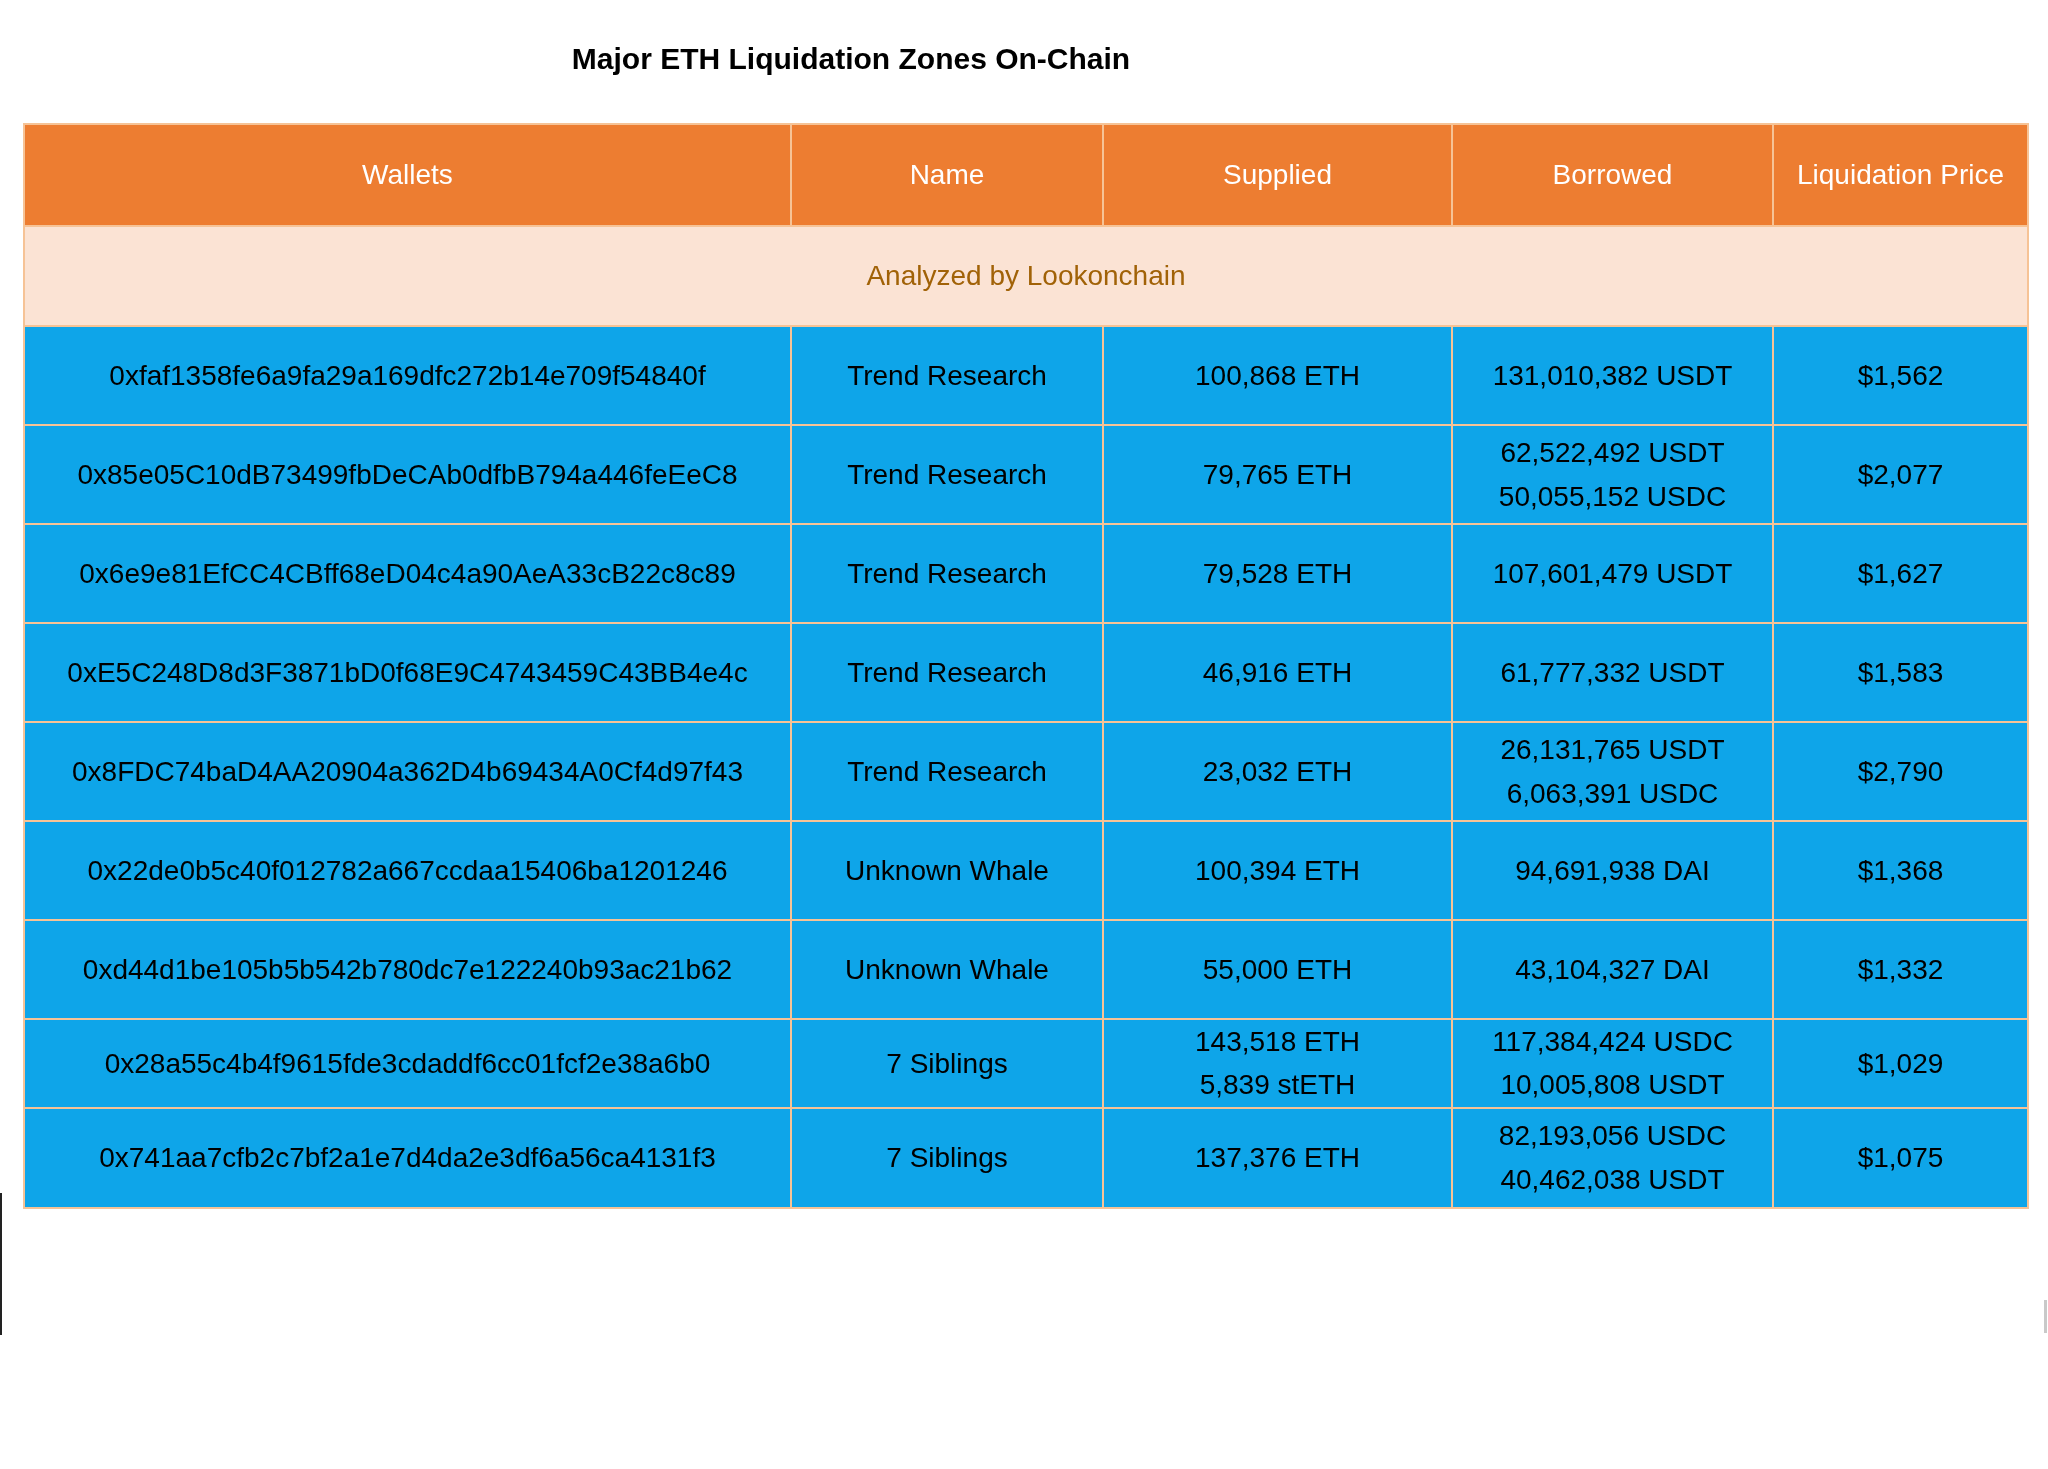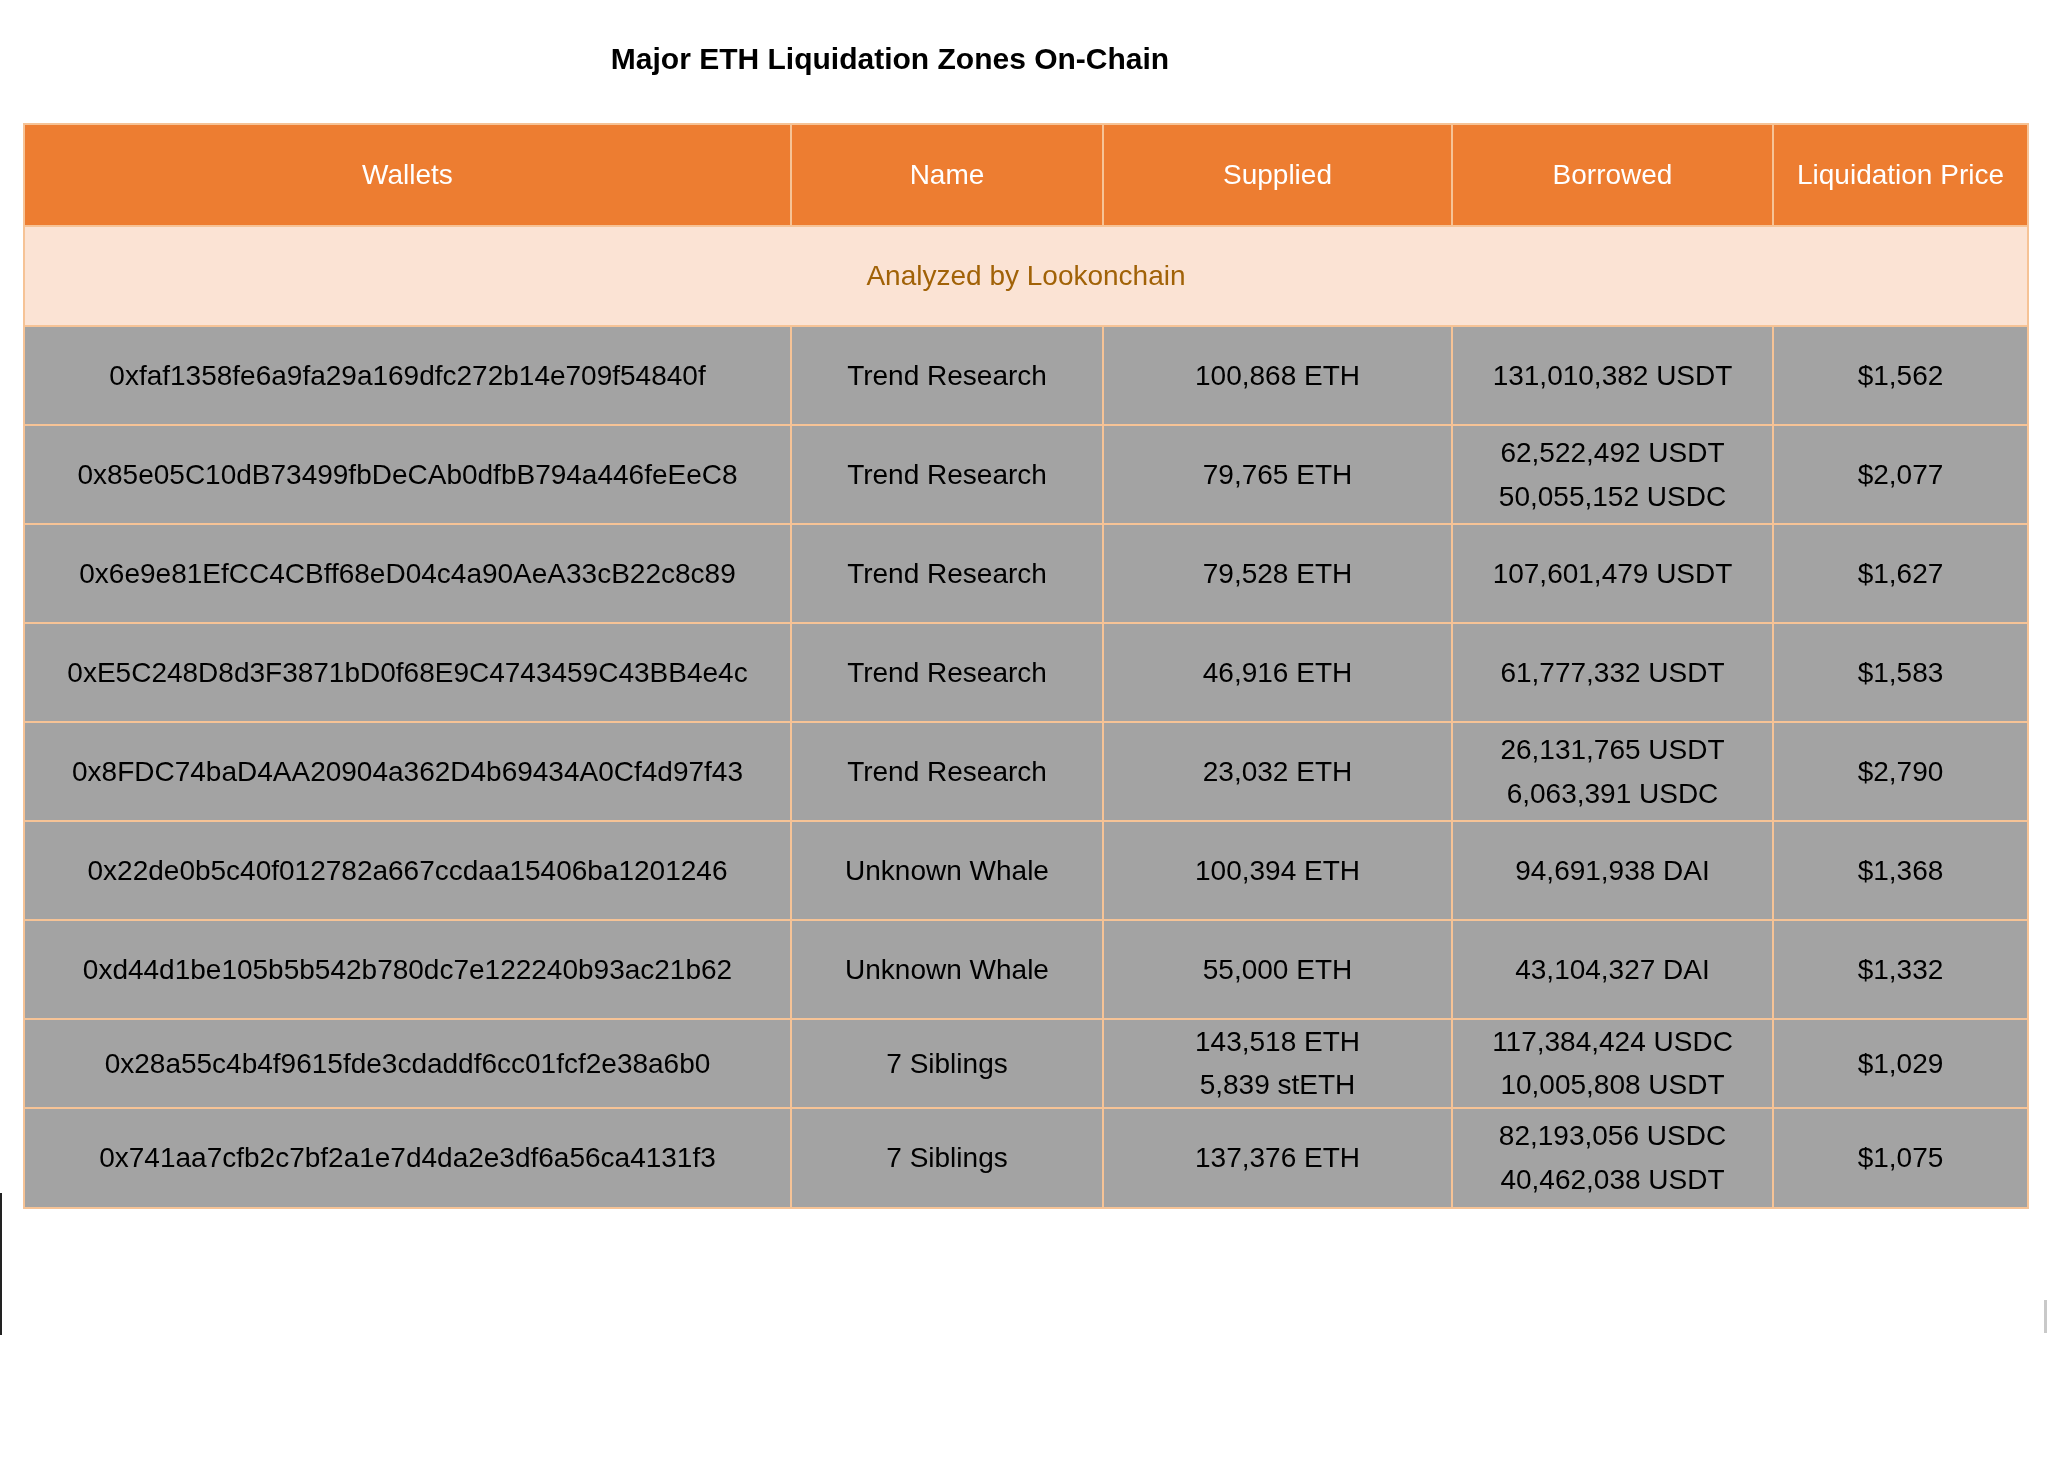--- a/index.html
+++ b/index.html
@@ -17,21 +17,20 @@
   }
   .page-title {
     position: absolute;
     top: 42px;
     left: 0;
     width: 1702px;
     text-align: center;
     font-size: 30px;
     font-weight: bold;
     letter-spacing: 0px;
-    padding-left: 39px;
   }
   table.liq-table {
     position: absolute;
     top: 123px;
     left: 23px;
     width: 2004px;
     border-collapse: collapse;
     table-layout: fixed;
   }
   .liq-table th,
@@ -51,21 +50,21 @@
     color: #ffffff;
     height: 100px;
   }
   .liq-table thead tr.subheader-row td {
     background: #fbe3d4;
     color: #a16207;
     height: 98px;
   }
   .liq-table tbody tr.row {
     height: 99px;
-    background: #a3a3a3;
+    background: #0ea5e9;
   }
   .liq-table tbody tr.row-short {
     height: 80px;
     margin-top: 12px;
   }
   .liq-table tbody tr.row-tall {
     height: 100px;
   }
   
   .artifact-left {

